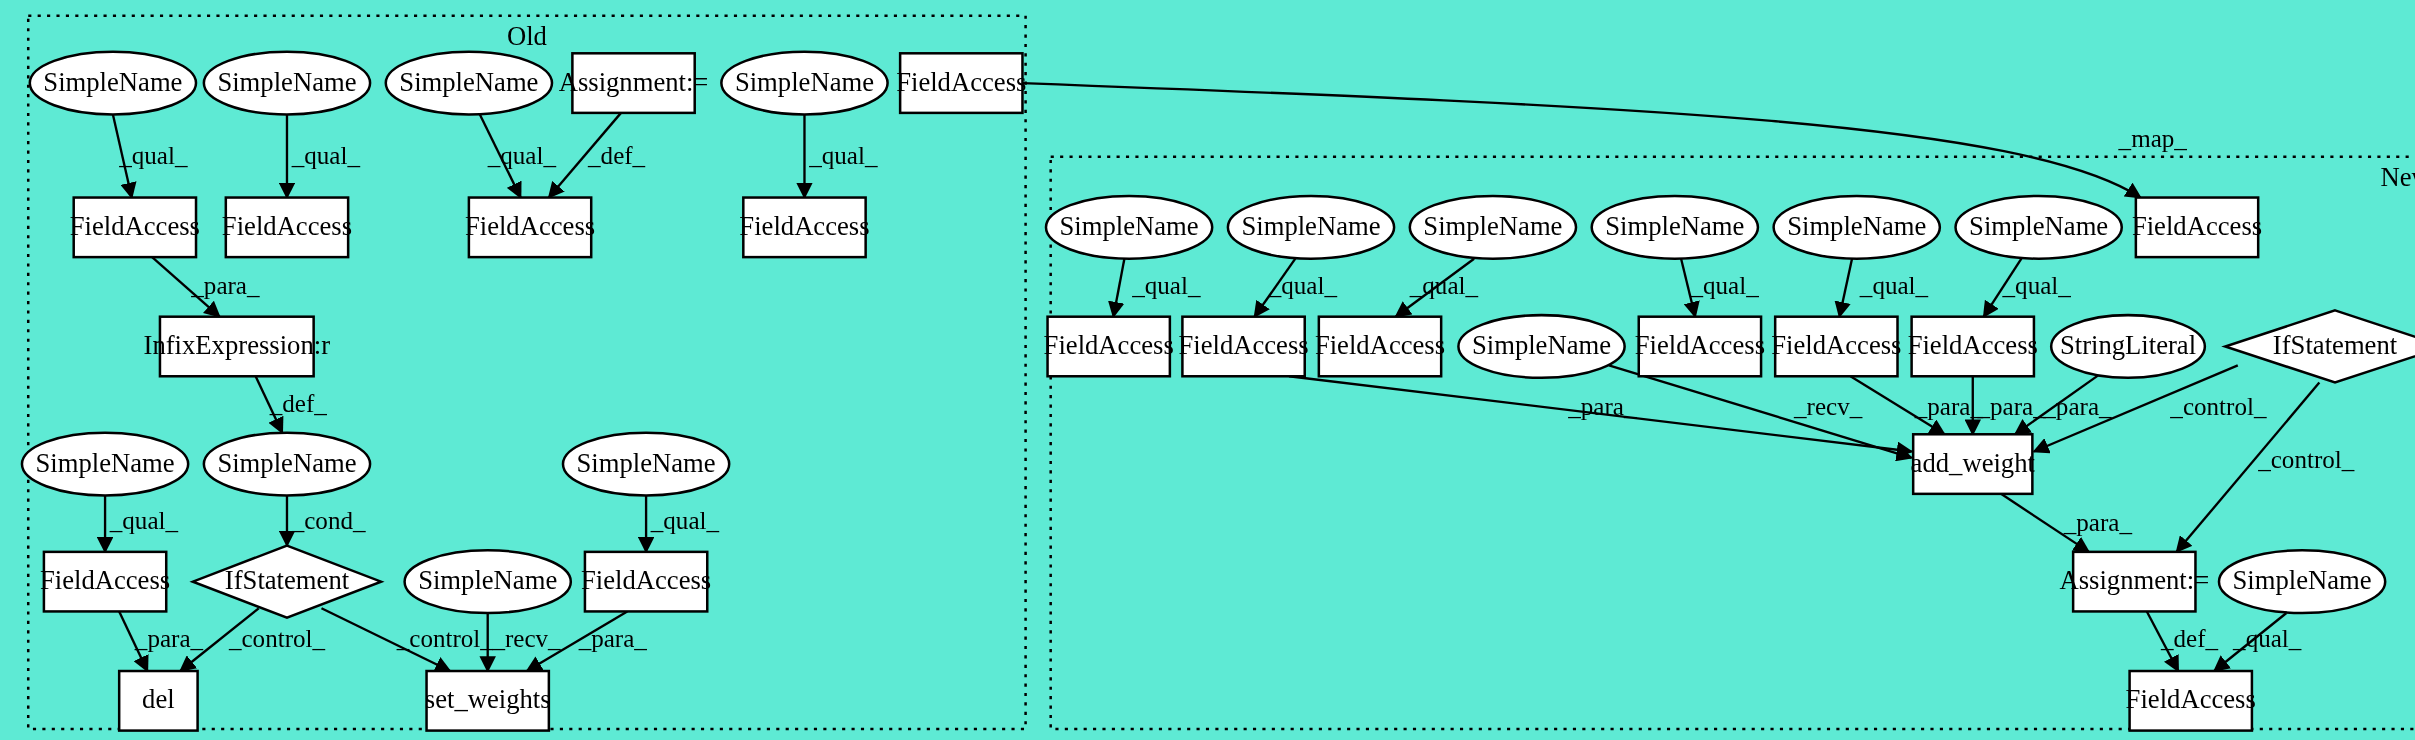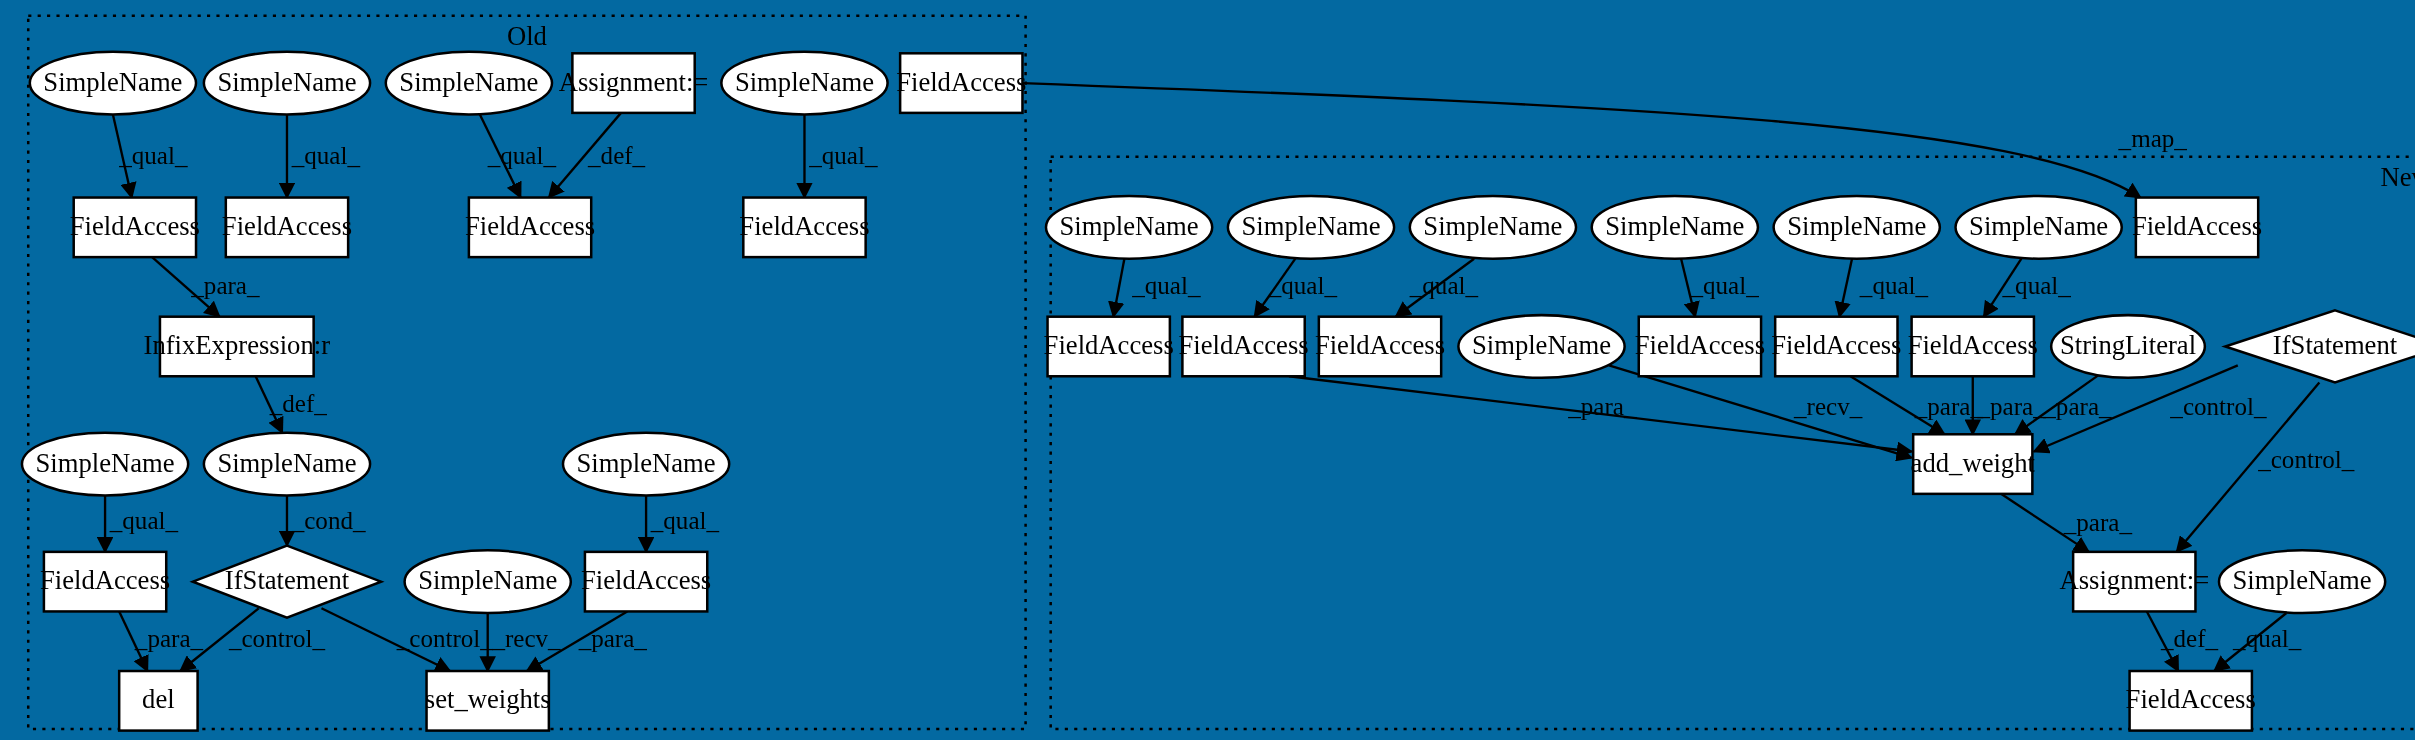--- a/index.html
+++ b/index.html
@@ -1,17 +1,17 @@
 <!DOCTYPE html>
 <html><head>
 <meta charset="utf-8">
 <style>
   html,body{margin:0;padding:0;background:#ffffff;}
   body{width:2415px;height:740px;overflow:hidden;font-family:"Liberation Serif",serif;}
-  #stage{position:relative;width:2415px;height:740px;background:#0369a1;}
+  #stage{position:relative;width:2415px;height:740px;background:#5eead4;}
   svg{display:block;}
   .node-shape{fill:#ffffff;stroke:#000000;stroke-width:1.6;}
   .node-label{font-family:"Liberation Serif",serif;font-size:17px;fill:#000;text-anchor:middle;dominant-baseline:middle;}
   .edge-line{fill:none;stroke:#000000;stroke-width:1.5;}
   .edge-label{font-family:"Liberation Serif",serif;font-size:16px;fill:#000;text-anchor:start;dominant-baseline:middle;}
   .cluster-box{fill:none;stroke:#000000;stroke-width:1.6;stroke-dasharray:2 4;}
   .cluster-label{font-family:"Liberation Serif",serif;font-size:17px;fill:#000;text-anchor:middle;dominant-baseline:middle;}
 </style>
 </head>
 <body>

